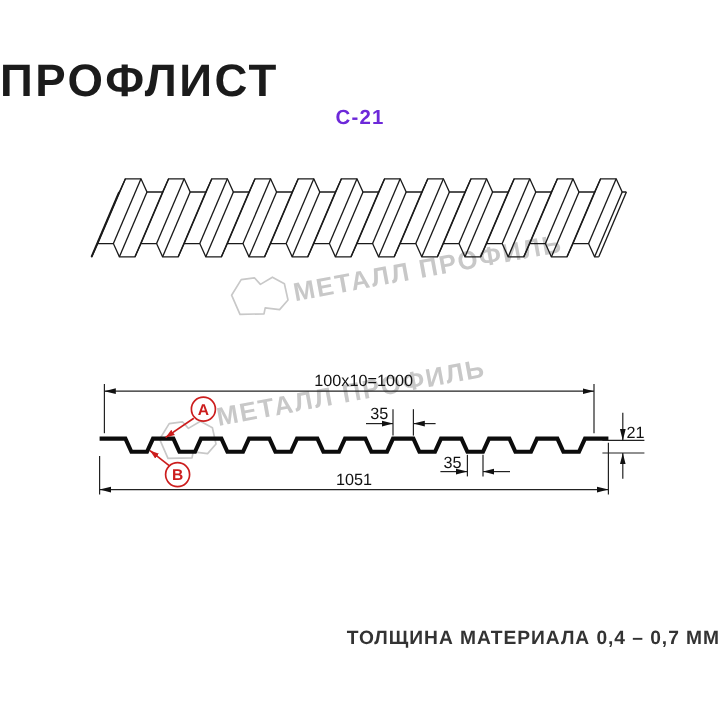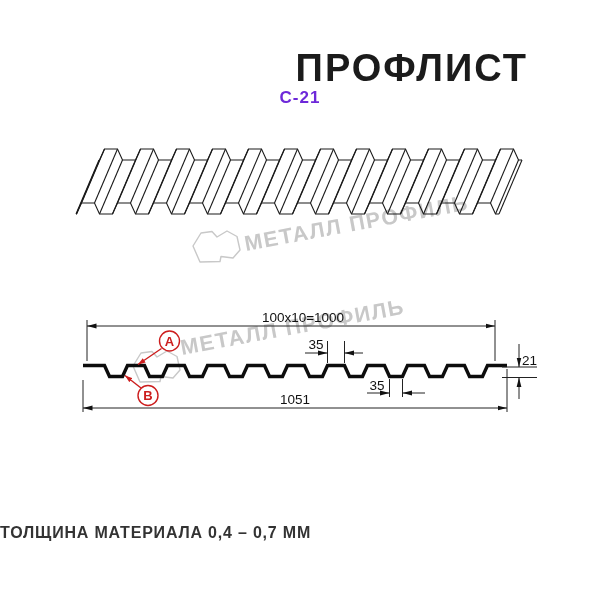--- a/index.html
+++ b/index.html
@@ -6,29 +6,29 @@
     --accent:#cc1d1d;
     --ink:#1a1a1a;
     --wm:#c8c8c8;
   }
   html,body{margin:0;padding:0;}
   body{
     width:600px;height:600px;background:#ffffff;position:relative;overflow:hidden;
     font-family:"Liberation Sans", sans-serif;
   }
   .title{
-    position:absolute;left:0;top:47px;width:528px;text-align:right;
+    position:absolute;left:0;top:47px;width:528px;text-align:left;
     font-size:38px;font-weight:800;letter-spacing:2px;color:#1b1b1b;
   }
   .subtitle{
     position:absolute;left:0;top:88px;width:600px;text-align:center;
     font-size:17px;font-weight:700;letter-spacing:1px;color:#6d28d9;
   }
   .footer{
-    position:absolute;left:0;top:524px;width:600px;text-align:left;
+    position:absolute;left:0;top:524px;width:600px;text-align:right;
     font-size:16px;font-weight:600;letter-spacing:0.8px;color:#333333;
   }
   svg{position:absolute;left:0;top:0;}
   .thin{stroke:var(--ink);stroke-width:1.1;fill:none;}
   .xsec{stroke:#0c0c0c;stroke-width:3.4;fill:none;stroke-linejoin:miter;}
   .dim{stroke:#222;stroke-width:1;fill:none;}
   .dimtxt{fill:#111;font-size:13.5px;font-family:"Liberation Sans",sans-serif;}
   .red{stroke:var(--accent);stroke-width:1.4;fill:none;}
   .redtxt{fill:var(--accent);font-size:13px;font-weight:700;font-family:"Liberation Sans",sans-serif;}
   .wmtxt{fill:var(--wm);font-size:21.5px;font-weight:700;letter-spacing:1.5px;font-family:"Liberation Sans",sans-serif;}

